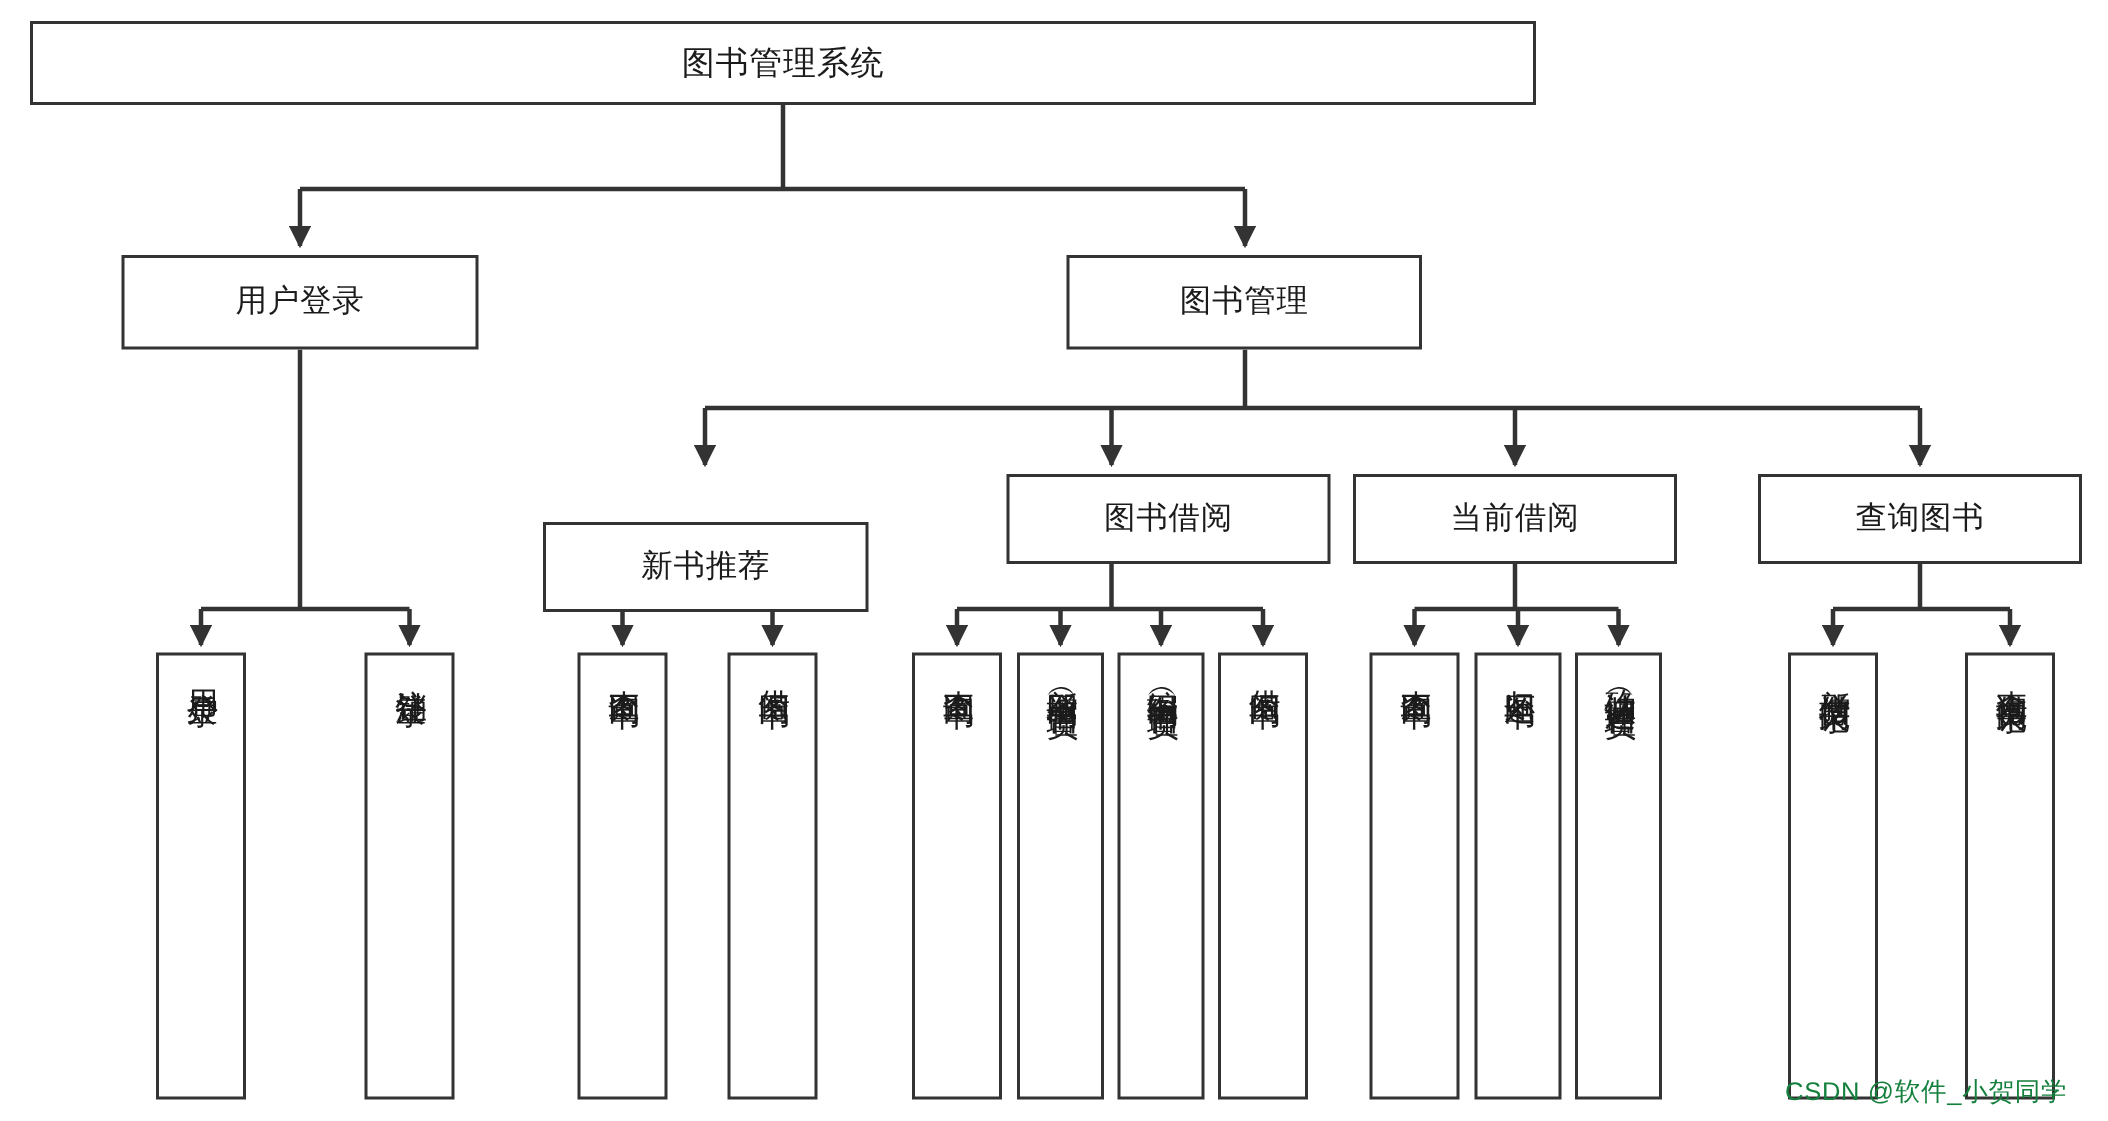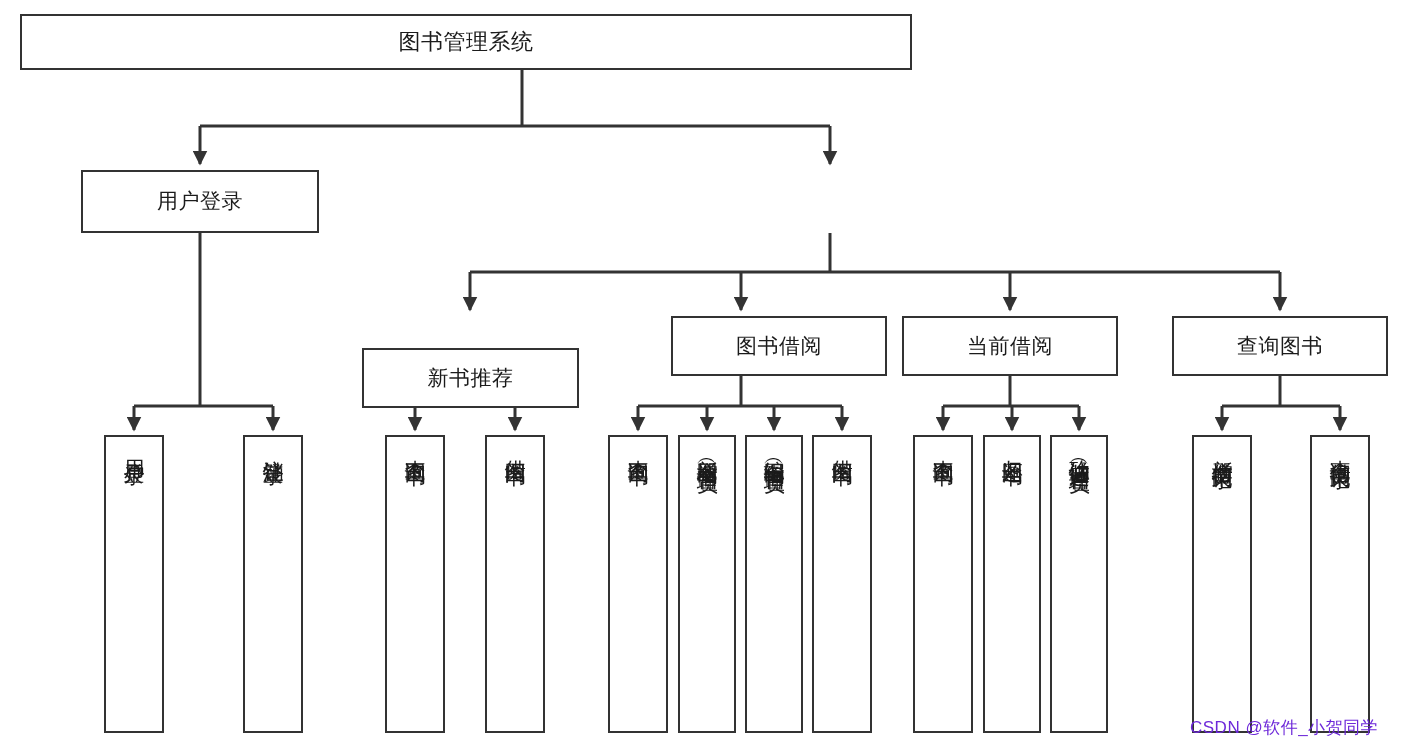--- a/index.html
+++ b/index.html
@@ -60,21 +60,21 @@
     writing-mode: vertical-rl;
     text-orientation: upright;
     font-size: 21px;
     line-height: 1.06;
     letter-spacing: 2px;
     max-height: 100%;
   }
   .watermark {
     position: absolute;
     font-size: 17px;
-    color: #6d28d9;
+    color: #15803d;
     white-space: nowrap;
     letter-spacing: 0.5px;
   }
 </style>
 </head>
 <body>
 
 <div id="canvas">
 
   <svg class="edges" viewBox="0 0 1405 747" xmlns="http://www.w3.org/2000/svg">
@@ -120,26 +120,29 @@
       <path d="M 1012 406 L 1012 430" marker-end="url(#arrow)"></path>
       <path d="M 1079 406 L 1079 430" marker-end="url(#arrow)"></path>
 
       <path d="M 1280 376 L 1280 406"></path>
       <path d="M 1222 406 L 1340 406"></path>
       <path d="M 1222 406 L 1222 430" marker-end="url(#arrow)"></path>
       <path d="M 1340 406 L 1340 430" marker-end="url(#arrow)"></path>
     </g>
   </svg>
 
-  <div class="node h root" style="left:20px; top:14px; width:892px; height:56px;">
+  <div class="node h root" style="left:20px; top:14px; width:1004px; height:56px;">
     <span class="label">图书管理系统</span>
   </div>
 
   <div class="node h" style="left:81px; top:170px; width:238px; height:63px;">
     <span class="label">用户登录</span>
+  </div>
+  <div class="node h" style="left:711px; top:170px; width:237px; height:63px;">
+    <span class="label">图书管理</span>
   </div>
 
   <div class="node h" style="left:362px; top:316px; width:217px; height:60px;margin-top:32px;">
     <span class="label">新书推荐</span>
   </div>
   <div class="node h" style="left:671px; top:316px; width:216px; height:60px;align-items:center;">
     <span class="label">图书借阅</span>
   </div>
   <div class="node h" style="left:902px; top:316px; width:216px; height:60px;">
     <span class="label">当前借阅</span>

